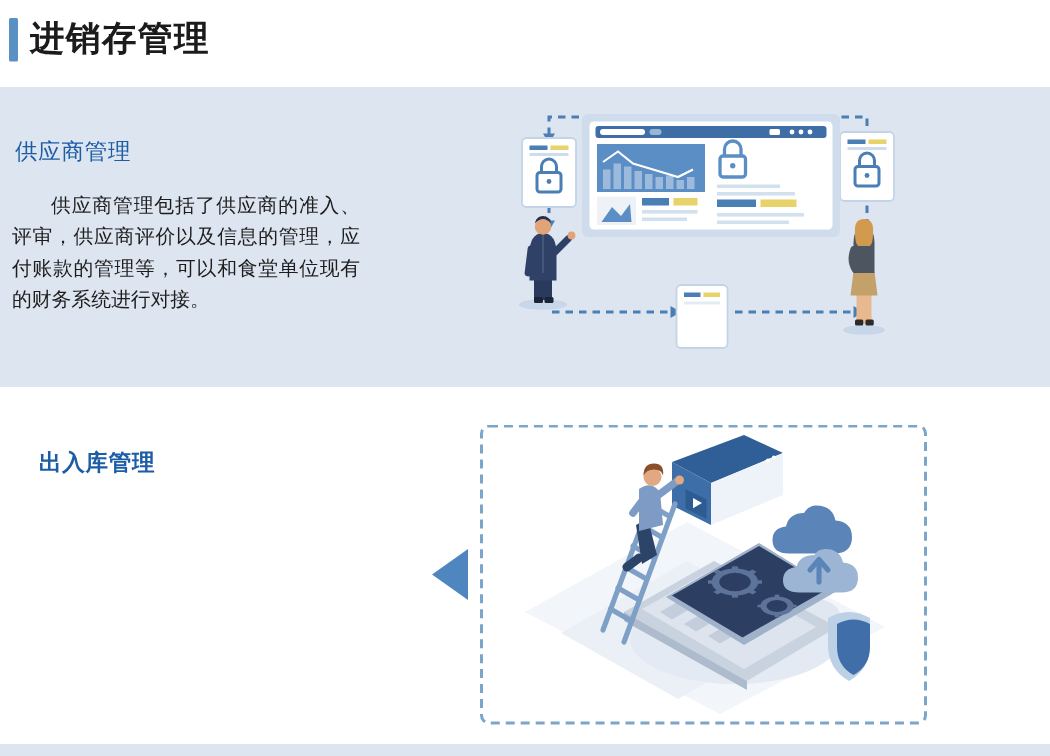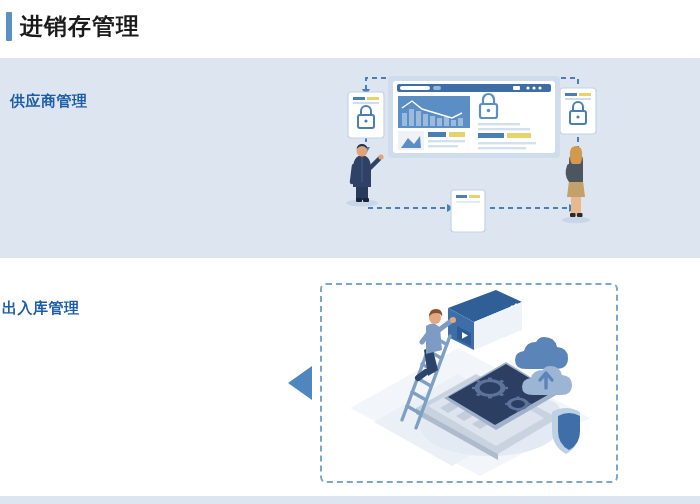--- a/index.html
+++ b/index.html
@@ -11,26 +11,26 @@
   }
   .page{position:relative;width:628px;height:504px;background:#5eead4;}
 
   
   .header{position:absolute;left:0;top:0;width:700px;height:58px;background:#ffffff;}
   .title-accent{position:absolute;left:6px;top:12px;width:6px;height:29px;background:#5b90c4;border-radius:1px;}
   .page-title{position:absolute;left:20px;top:9px;font-size:23px;font-weight:bold;color:#1b1b1b;letter-spacing:1px;line-height:34px;}
 
   
   .band-blue{position:absolute;left:0;top:58px;width:700px;height:200px;background:#dde5f0;}
-  .sec1-heading{position:absolute;left:10px;top:92px;font-size:15px;font-weight:bold;color:#1c5da6;letter-spacing:.5px;}
+  .sec1-heading{position:absolute;left:10px;top:92px;font-size:15px;font-weight:normal;color:#1c5da6;letter-spacing:.5px;}
   .sec1-body{position:absolute;left:8px;top:127px;width:232px;font-size:13.2px;line-height:21px;color:#1d1d1d;text-indent:26px;text-align:justify;}
 
   
   .band-white{position:absolute;left:0;top:258px;width:700px;height:238px;background:#ffffff;}
-  .sec2-heading{position:absolute;left:2px;top:299px;font-size:15px;font-weight:bold;color:#1c5da6;letter-spacing:.5px;}
+  .sec2-heading{position:absolute;left:26px;top:299px;font-size:15px;font-weight:bold;color:#1c5da6;letter-spacing:.5px;}
   .sec2-body{position:absolute;left:8px;top:334px;width:232px;font-size:13.2px;line-height:21px;color:#1d1d1d;text-indent:26px;text-align:justify;}
 
   
   .band-bottom{position:absolute;left:0;top:496px;width:700px;height:8px;background:#dde5f0;}
 
   
   .illus1{position:absolute;left:320px;top:68px;width:300px;height:170px;}
   .illus2-wrap{position:absolute;left:280px;top:278px;width:370px;height:212px;}
   .dashed-box{position:absolute;left:40px;top:5px;width:298px;height:200px;border:2px dashed #7aa6cc;border-radius:6px;box-sizing:border-box;background:#ffffff;}
   .tri-left{position:absolute;left:8px;top:88px;width:0;height:0;border-top:17px solid transparent;border-bottom:17px solid transparent;border-right:24px solid #4f86c0;}
@@ -42,20 +42,21 @@
 
 <div class="page">
 
   <div class="header">
     <div class="title-accent"></div>
     <div class="page-title">进销存管理</div>
   </div>
 
   <div class="band-blue"></div>
   <div class="sec1-heading">供应商管理</div>
+  <div class="sec1-body">供应商管理包括了供应商的准入、评审，供应商评价以及信息的管理，应付账款的管理等，可以和食堂单位现有的财务系统进行对接。</div>
 
   <div class="illus1">
     <svg width="300" height="170" viewBox="0 0 300 170" xmlns="http://www.w3.org/2000/svg">
 
       <g stroke="#4a7fb5" stroke-width="2" fill="none" stroke-dasharray="5,4">
         <path d="M46 22 L46 10 L258 10 L258 22"></path>
         <path d="M46 60 L46 80"></path>
         <path d="M258 60 L258 82"></path>
         <path d="M148 150 L148 126"></path>
         <path d="M48 140 L128 140"></path>

